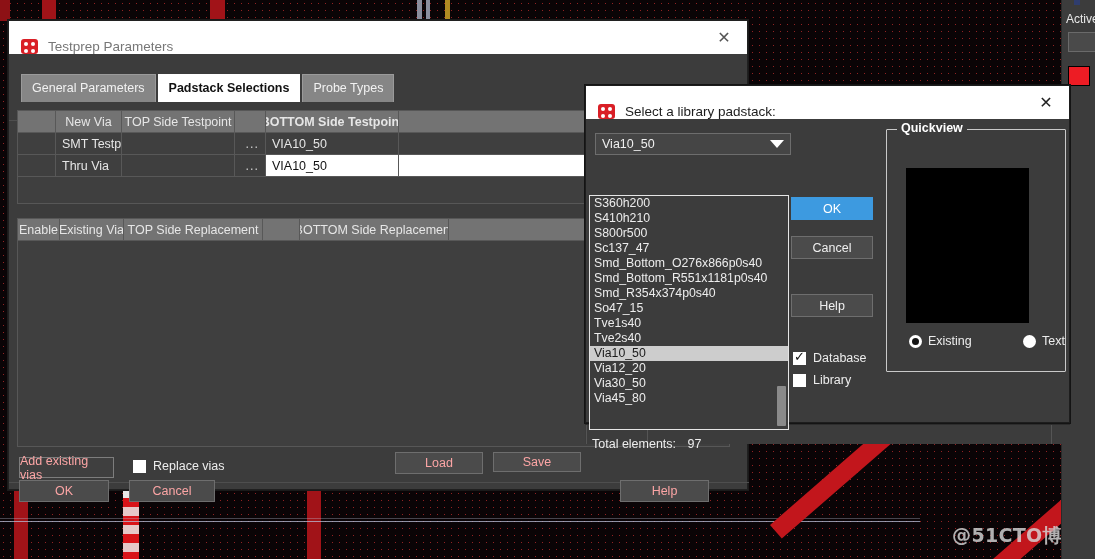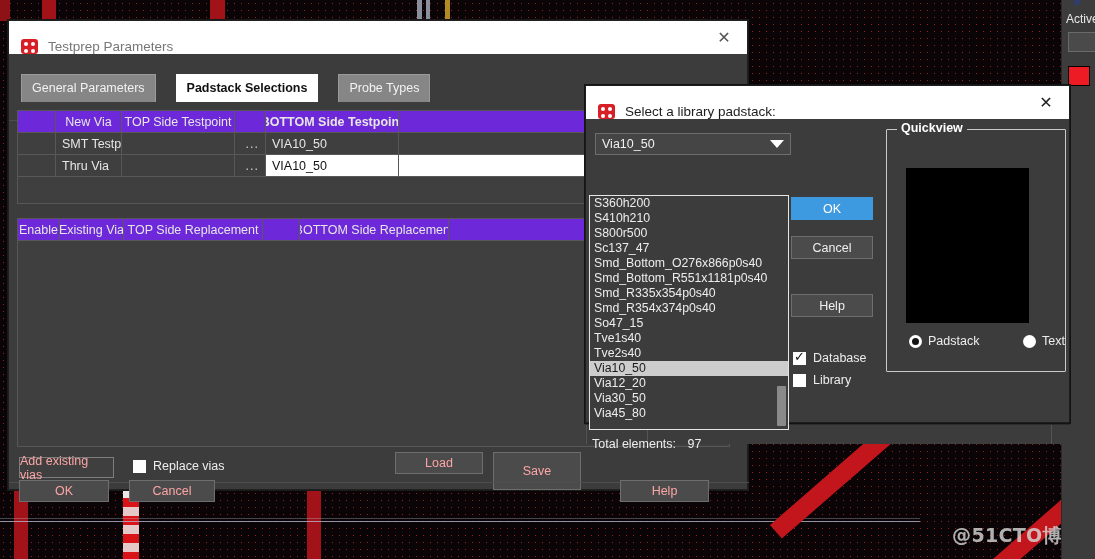--- a/index.html
+++ b/index.html
@@ -104,21 +104,21 @@
   }
 
   
   #main-dialog {
     left:8px; top:20px; width:740px; height:470px;
     border:1px solid #202020;
     box-shadow:0 0 0 1px #1a1a1a;
   }
   #main-body { position:absolute; left:0; top:33px; right:0; bottom:0; background:#3c3c3c; }
 
-  .tabstrip { position:absolute; left:12px; top:20px; display:flex; gap:20px; }
+  .tabstrip { position:absolute; left:12px; top:20px; display:flex; gap:2px; }
   .tab {
     background:#868686; color:#f2f2f2; padding:6px 10px 7px;
     font-size:12.5px; border:1px solid #9a9a9a; border-bottom:none;
     cursor:pointer; white-space:nowrap;
   }
   .tab.active { background:#ffffff; color:#111; border-color:#ffffff; font-weight:bold; }
 
   .tabline { position:absolute; left:0; top:66px; right:0; height:1px; background:#4e4e4e; }
 
   
@@ -126,21 +126,21 @@
     position:absolute; background:#3f3f3f;
     border:1px solid #575757;
   }
   .grow { display:flex; height:22px; }
   .gcell {
     border-right:1px solid #585858; border-bottom:1px solid #585858;
     color:#e6e6e6; font-size:12.5px;
     display:flex; align-items:center; padding:0 6px;
     overflow:hidden; white-space:nowrap;
   }
-  .gcell.hdr { justify-content:center; background:#6d28d9; font-weight:normal; }
+  .gcell.hdr { justify-content:center; background:#737373; font-weight:normal; }
   .gcell.hdr.bold { font-weight:bold; }
   .gcell.ellip { justify-content:flex-end; color:#cfcfcf; letter-spacing:1px; }
   .gcell.sel { background:#ffffff; color:#111; }
   .gcell.val { color:#e6e6e6; }
   .grid-filler { background:#3f3f3f; }
 
   
   .btn {
     background:#4b4b4b; border:1px solid #6e6e6e; color:#fca5a5;
     font-size:12.5px; display:flex; align-items:center; justify-content:center;
@@ -348,21 +348,21 @@
     </div>
 
     <div class="btn flat" style="left:10px; top:403px; width:95px; height:21px; background:#3f3f3f; border-color:#7d7d7d;">Add existing vias</div>
 
     <div class="chk" style="left:124px; top:405px;">
       <span class="chkbox"></span>
       <span>Replace vias</span>
     </div>
 
     <div class="btn" style="left:386px; top:398px; width:88px; height:22px;">Load</div>
-    <div class="btn" style="left:484px; top:398px; width:88px; height:38px;">Save</div>
+    <div class="btn" style="left:484px; top:398px; width:88px; height:20px;">Save</div>
 
     <div class="sep" style="left:0; top:428px; width:740px;"></div>
 
     <div class="btn" style="left:10px; top:426px; width:90px; height:22px;">OK</div>
     <div class="btn" style="left:120px; top:426px; width:86px; height:22px;">Cancel</div>
     <div class="btn" style="left:611px; top:426px; width:89px; height:22px;">Help</div>
   </div>
 </div>
 
 <div id="status-strip">
@@ -385,21 +385,20 @@
       <span class="caret"></span>
     </div>
 
     <div id="lib-listbox">
       <div class="lb-item">S360h200</div>
       <div class="lb-item">S410h210</div>
       <div class="lb-item">S800r500</div>
       <div class="lb-item">Sc137_47</div>
       <div class="lb-item">Smd_Bottom_O276x866p0s40</div>
       <div class="lb-item">Smd_Bottom_R551x1181p0s40</div>
-      <div class="lb-item">Smd_R335x354p0s40</div>
       <div class="lb-item">Smd_R354x374p0s40</div>
       <div class="lb-item">So47_15</div>
       <div class="lb-item">Tve1s40</div>
       <div class="lb-item">Tve2s40</div>
       <div class="lb-item sel">Via10_50</div>
       <div class="lb-item">Via12_20</div>
       <div class="lb-item">Via30_50</div>
       <div class="lb-item">Via45_80</div>
       <div id="lb-scroll"></div>
     </div>
@@ -421,21 +420,21 @@
       <span class="chkbox"></span>
       <span>Library</span>
     </div>
 
     <div class="fieldset" style="left:300px; top:10px; width:180px; height:243px;">
       <div style="position:absolute; left:10px; top:-9px; background:#3c3c3c; color:#ffffff; font-size:12.5px; font-weight:bold; padding:0 4px;">Quickview</div>
       <div id="qv-canvas"></div>
 
       <div class="radio" style="left:22px; top:204px;">
         <span class="radiodot on"></span>
-        <span>Padstack</span>
+        <span>Existing</span>
       </div>
       <div class="radio" style="left:112px; top:204px;padding-left:24px;">
         <span class="radiodot"></span>
         <span>Text</span>
       </div>
     </div>
   </div>
 </div>
 
 </body></html>

